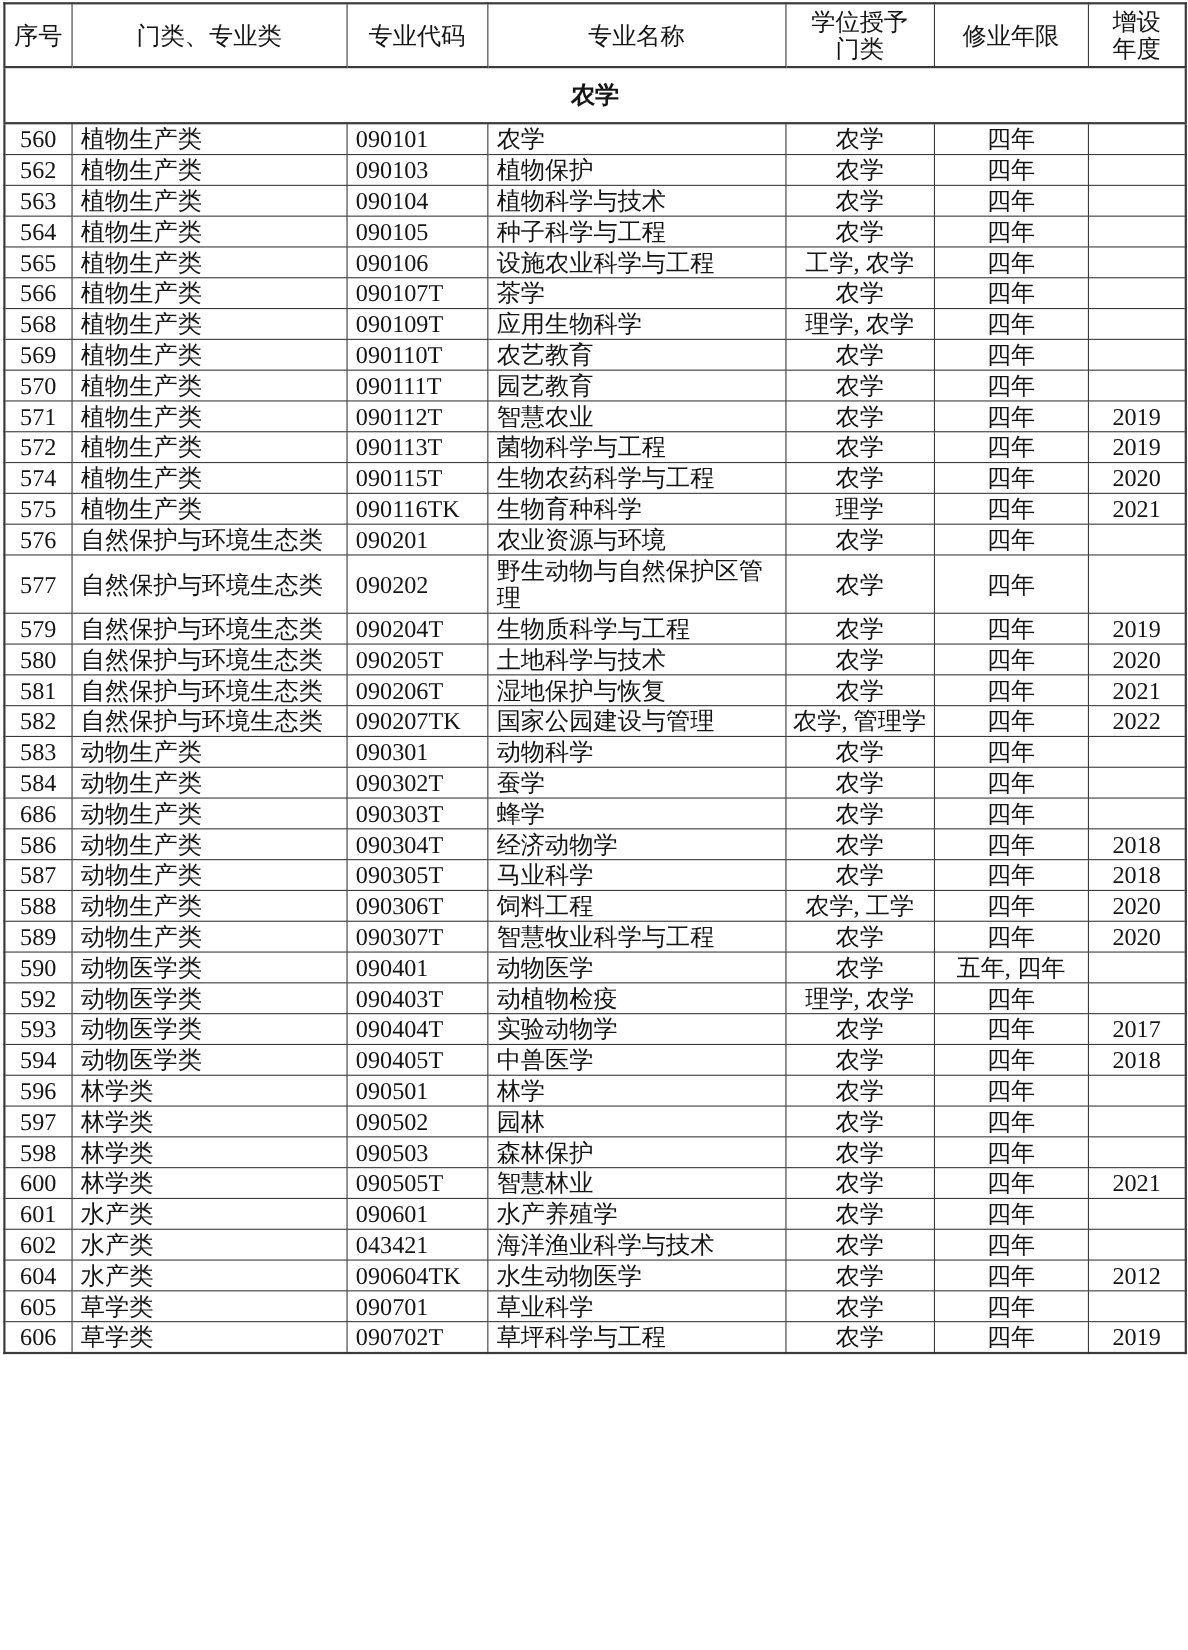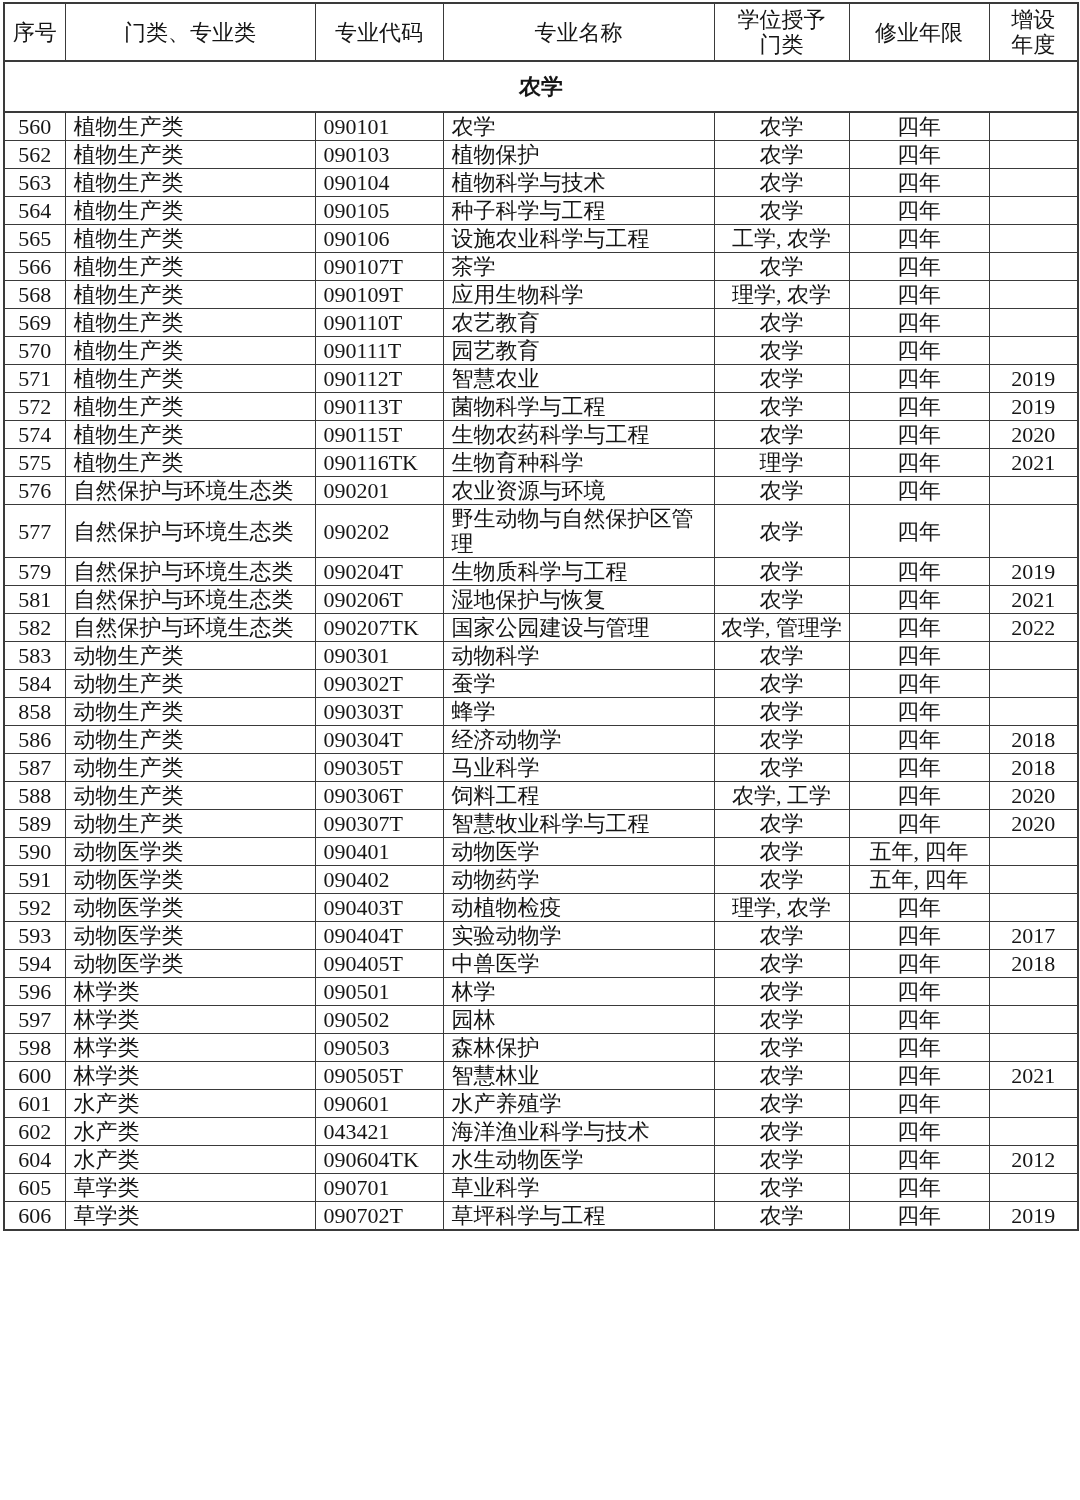--- a/index.html
+++ b/index.html
@@ -238,20 +238,29 @@
   <tr>
     <td class="c-seq">579</td>
     <td class="c-cat">自然保护与环境生态类</td>
     <td class="c-code">090204T</td>
     <td class="c-name">生物质科学与工程</td>
     <td class="c-degree">农学</td>
     <td class="c-duration">四年</td>
     <td class="c-year">2019</td>
   </tr>
 
+  <tr>
+    <td class="c-seq">580</td>
+    <td class="c-cat">自然保护与环境生态类</td>
+    <td class="c-code">090205T</td>
+    <td class="c-name">土地科学与技术</td>
+    <td class="c-degree">农学</td>
+    <td class="c-duration">四年</td>
+    <td class="c-year">2020</td>
+  </tr>
 
   <tr>
     <td class="c-seq">581</td>
     <td class="c-cat">自然保护与环境生态类</td>
     <td class="c-code">090206T</td>
     <td class="c-name">湿地保护与恢复</td>
     <td class="c-degree">农学</td>
     <td class="c-duration">四年</td>
     <td class="c-year">2021</td>
   </tr>
@@ -280,21 +289,21 @@
     <td class="c-seq">584</td>
     <td class="c-cat">动物生产类</td>
     <td class="c-code">090302T</td>
     <td class="c-name">蚕学</td>
     <td class="c-degree">农学</td>
     <td class="c-duration">四年</td>
     <td class="c-year"></td>
   </tr>
 
   <tr>
-    <td class="c-seq">858</td>
+    <td class="c-seq">686</td>
     <td class="c-cat">动物生产类</td>
     <td class="c-code">090303T</td>
     <td class="c-name">蜂学</td>
     <td class="c-degree">农学</td>
     <td class="c-duration">四年</td>
     <td class="c-year"></td>
   </tr>
 
   <tr>
     <td class="c-seq">586</td>
@@ -339,29 +348,20 @@
   <tr>
     <td class="c-seq">590</td>
     <td class="c-cat">动物医学类</td>
     <td class="c-code">090401</td>
     <td class="c-name">动物医学</td>
     <td class="c-degree">农学</td>
     <td class="c-duration">五年, 四年</td>
     <td class="c-year"></td>
   </tr>
 
-  <tr>
-    <td class="c-seq">591</td>
-    <td class="c-cat">动物医学类</td>
-    <td class="c-code">090402</td>
-    <td class="c-name">动物药学</td>
-    <td class="c-degree">农学</td>
-    <td class="c-duration">五年, 四年</td>
-    <td class="c-year"></td>
-  </tr>
 
   <tr>
     <td class="c-seq">592</td>
     <td class="c-cat">动物医学类</td>
     <td class="c-code">090403T</td>
     <td class="c-name">动植物检疫</td>
     <td class="c-degree">理学, 农学</td>
     <td class="c-duration">四年</td>
     <td class="c-year"></td>
   </tr>

